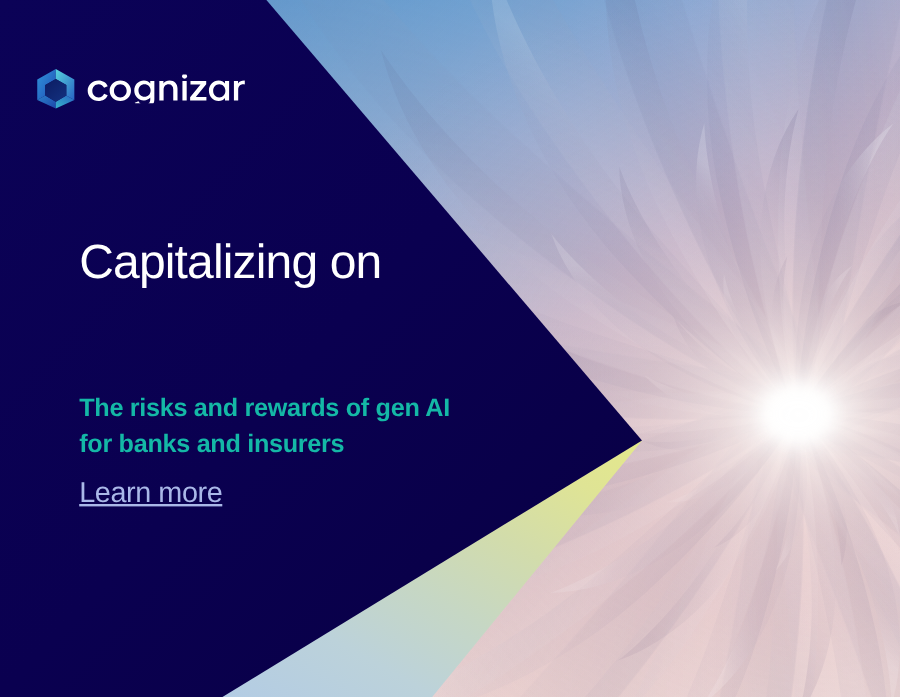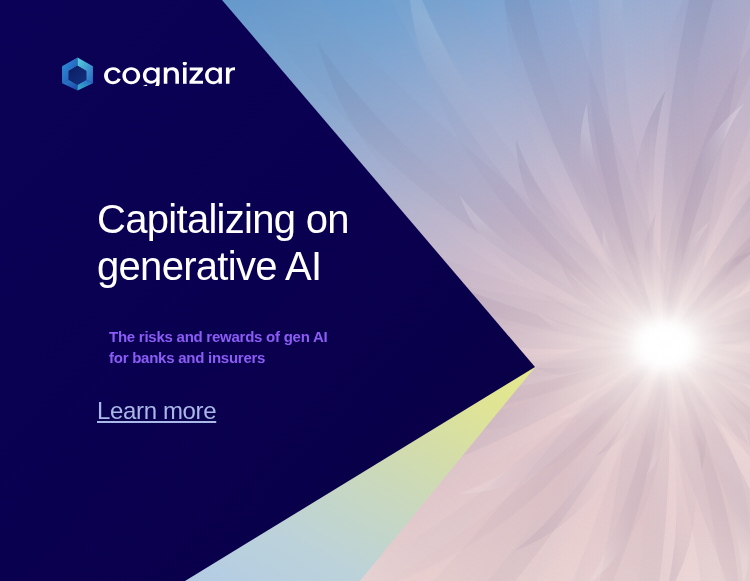--- a/index.html
+++ b/index.html
@@ -25,21 +25,20 @@
   #navy-panel {
     position:absolute; inset:0;
     pointer-events:none;
   }
   #navy-panel svg { display:block; width:750px; height:581px; }
 
   
   #content {
     position:absolute; inset:0;
     z-index:5;
-    margin-left:31px;
   }
 
   
   #logo-lockup {
     position:absolute;
     left:30px; top:57px;
     display:flex; align-items:center; gap:9px;
   }
   #logo-mark { width:33px; height:34px; display:block; flex:none; }
   #logo-wordmark { display:block; height:24px; }
@@ -50,24 +49,24 @@
     left:66px; top:196px;
     width:330px;
     color:#ffffff;
     font-size:40px;
     line-height:1.17;
     font-weight:400;
     letter-spacing:-0.7px;
   }
   #subhead {
     position:absolute;
-    left:78px; top:326px;
+    left:66px; top:326px;
     width:340px;
-    color:#8b5cf6;
-    font-size:15px;
+    color:#14b8a6;
+    font-size:21px;
     line-height:1.42;
     font-weight:700;
     letter-spacing:-0.25px;
   }
   #cta-learn-more {
     position:absolute;
     left:66px; top:397px;
     color:#aab8e8;
     font-size:24px;
     line-height:1.2;
@@ -513,21 +512,20 @@
 
           <circle cx="376" cy="10" r="5.4" fill="none" stroke="#ffffff" stroke-width="1.6"></circle>
           <path d="M373.6,6.8h2.7c1.5,0,2.4,0.8,2.4,2c0,0.9-0.5,1.6-1.3,1.9l1.5,2.5h-1.5l-1.3-2.3h-1.1v2.3h-1.3V6.8z
                    M376.2,9.8c0.7,0,1.1-0.4,1.1-1c0-0.6-0.4-0.9-1.1-0.9h-1.3v1.9H376.2z" fill="#ffffff"></path>
         </g>
       </svg>
     </div>
 
     <h1 id="headline">
       <span>Capitalizing on</span><br>
-      <span>generative AI</span>
     </h1>
 
     <p id="subhead">
       <span>The risks and rewards of gen AI</span><br>
       <span>for banks and insurers</span>
     </p>
 
     <a id="cta-learn-more" href="#">Learn more</a>
 
   </div>

